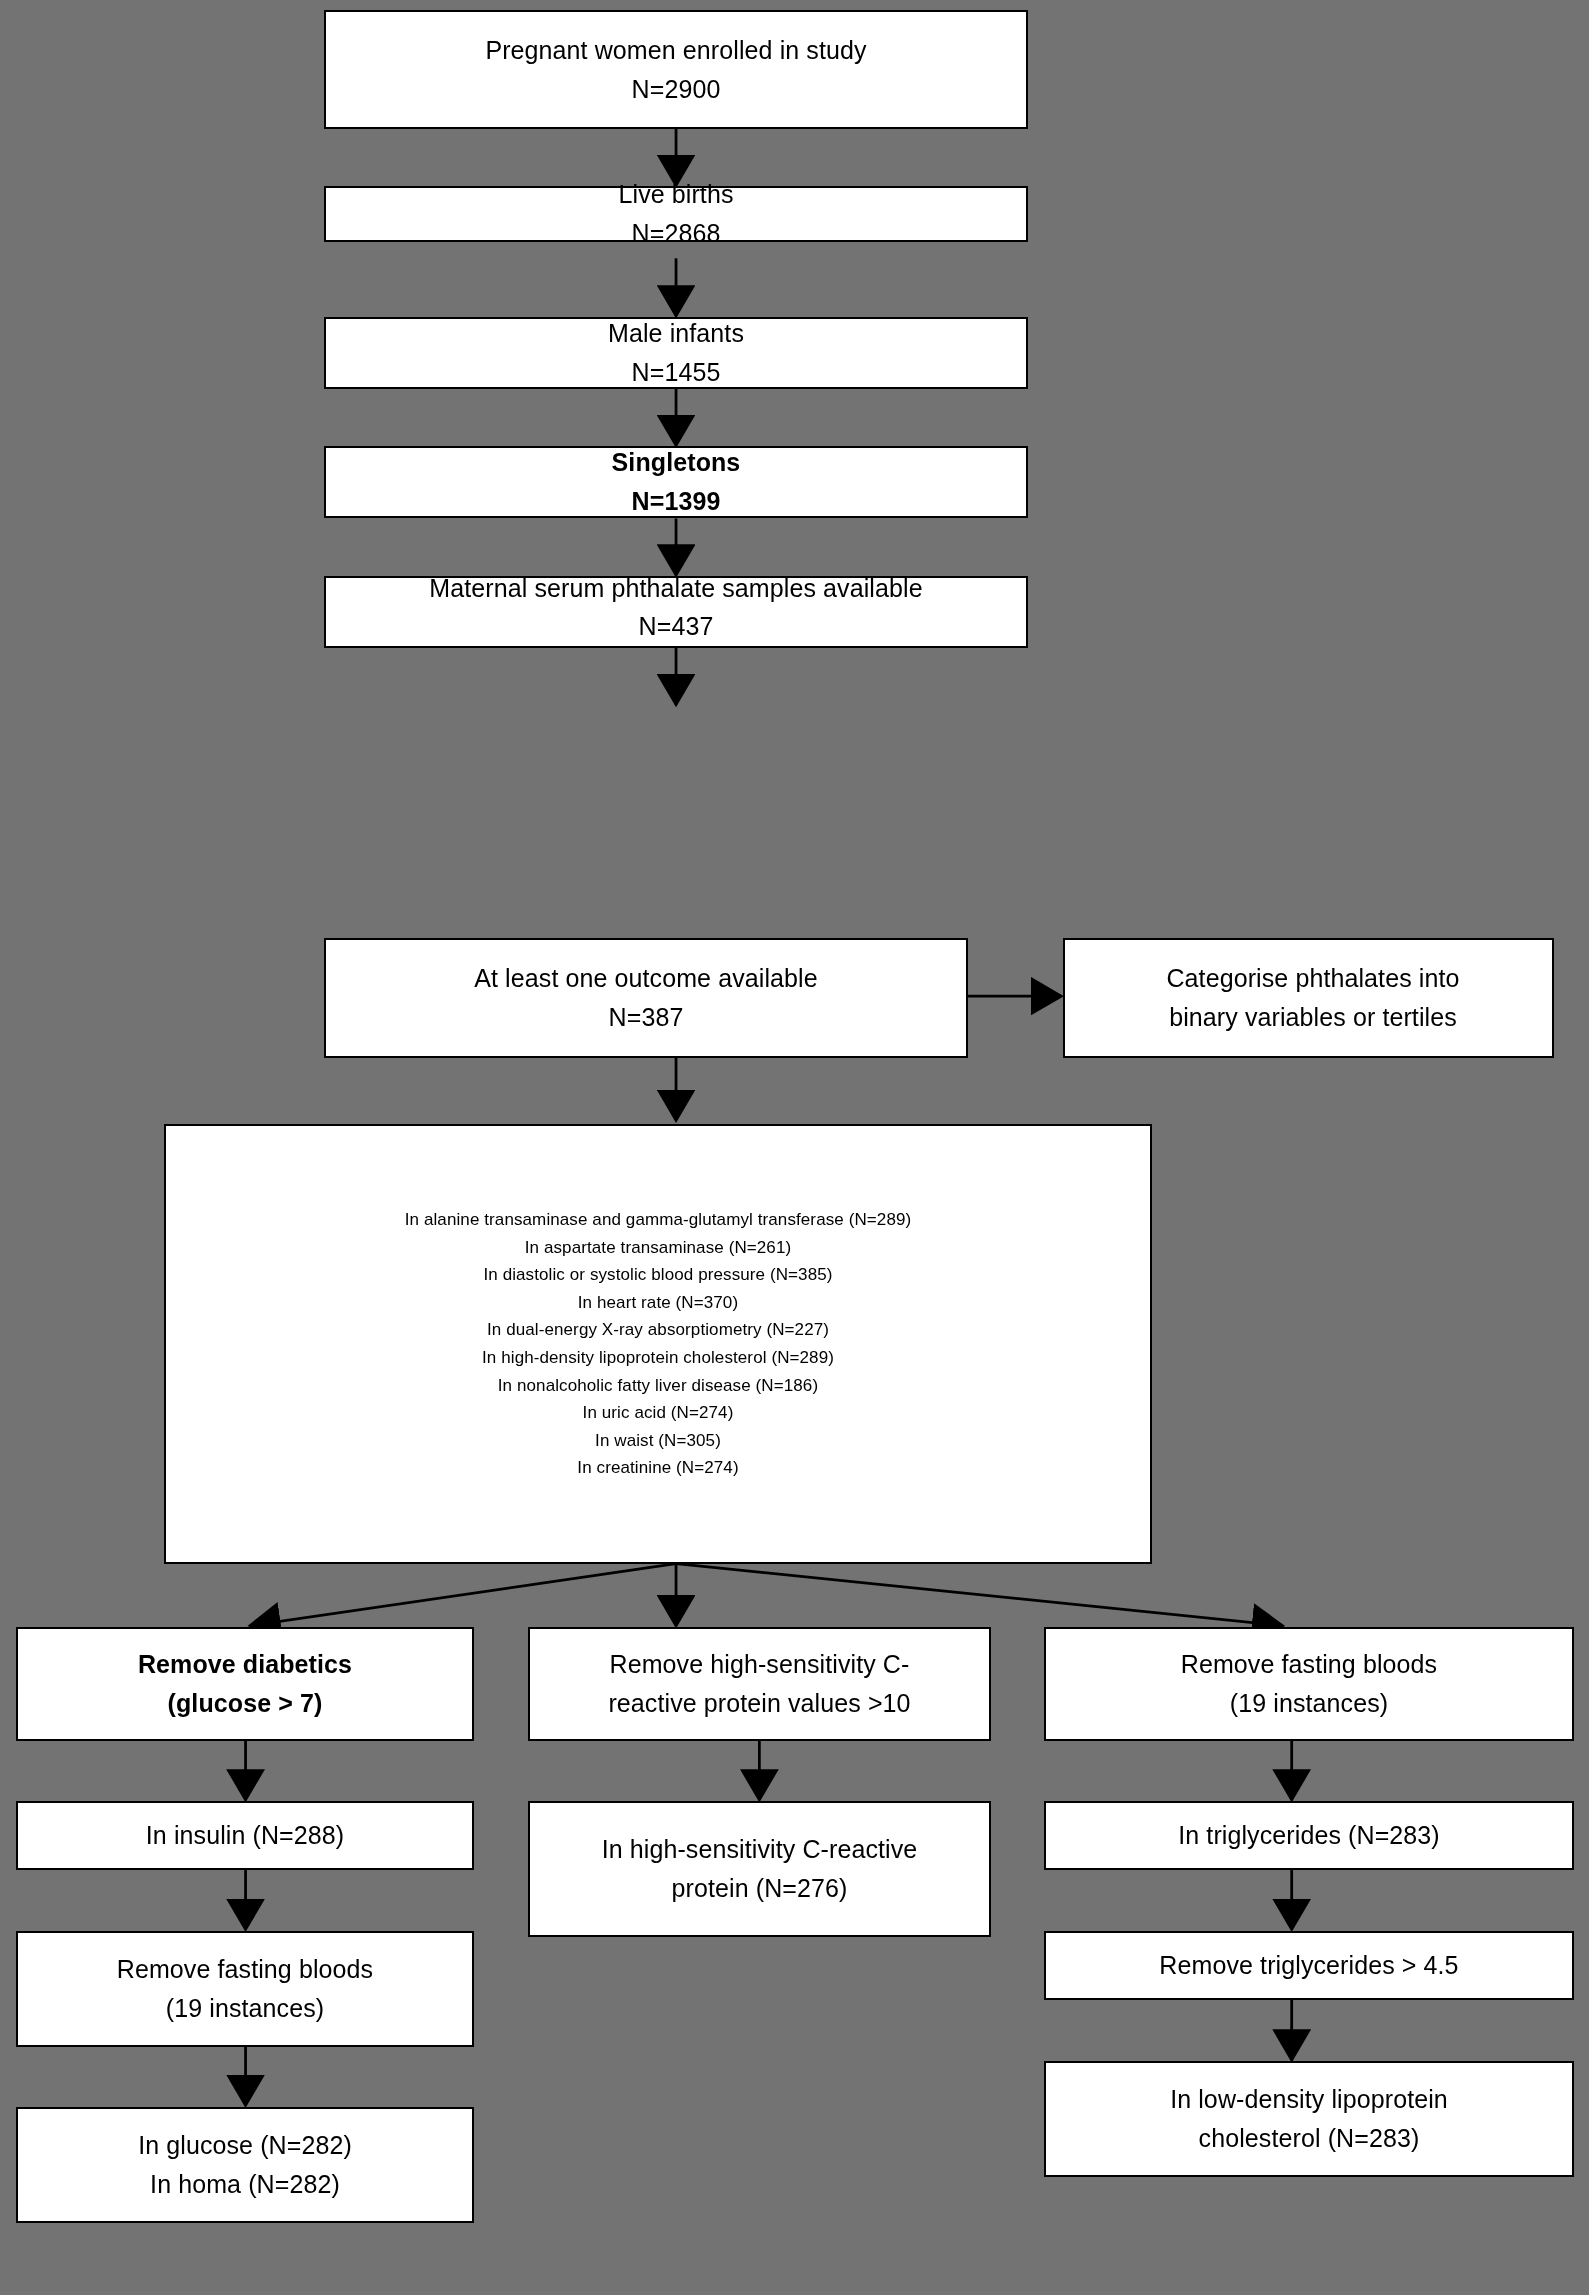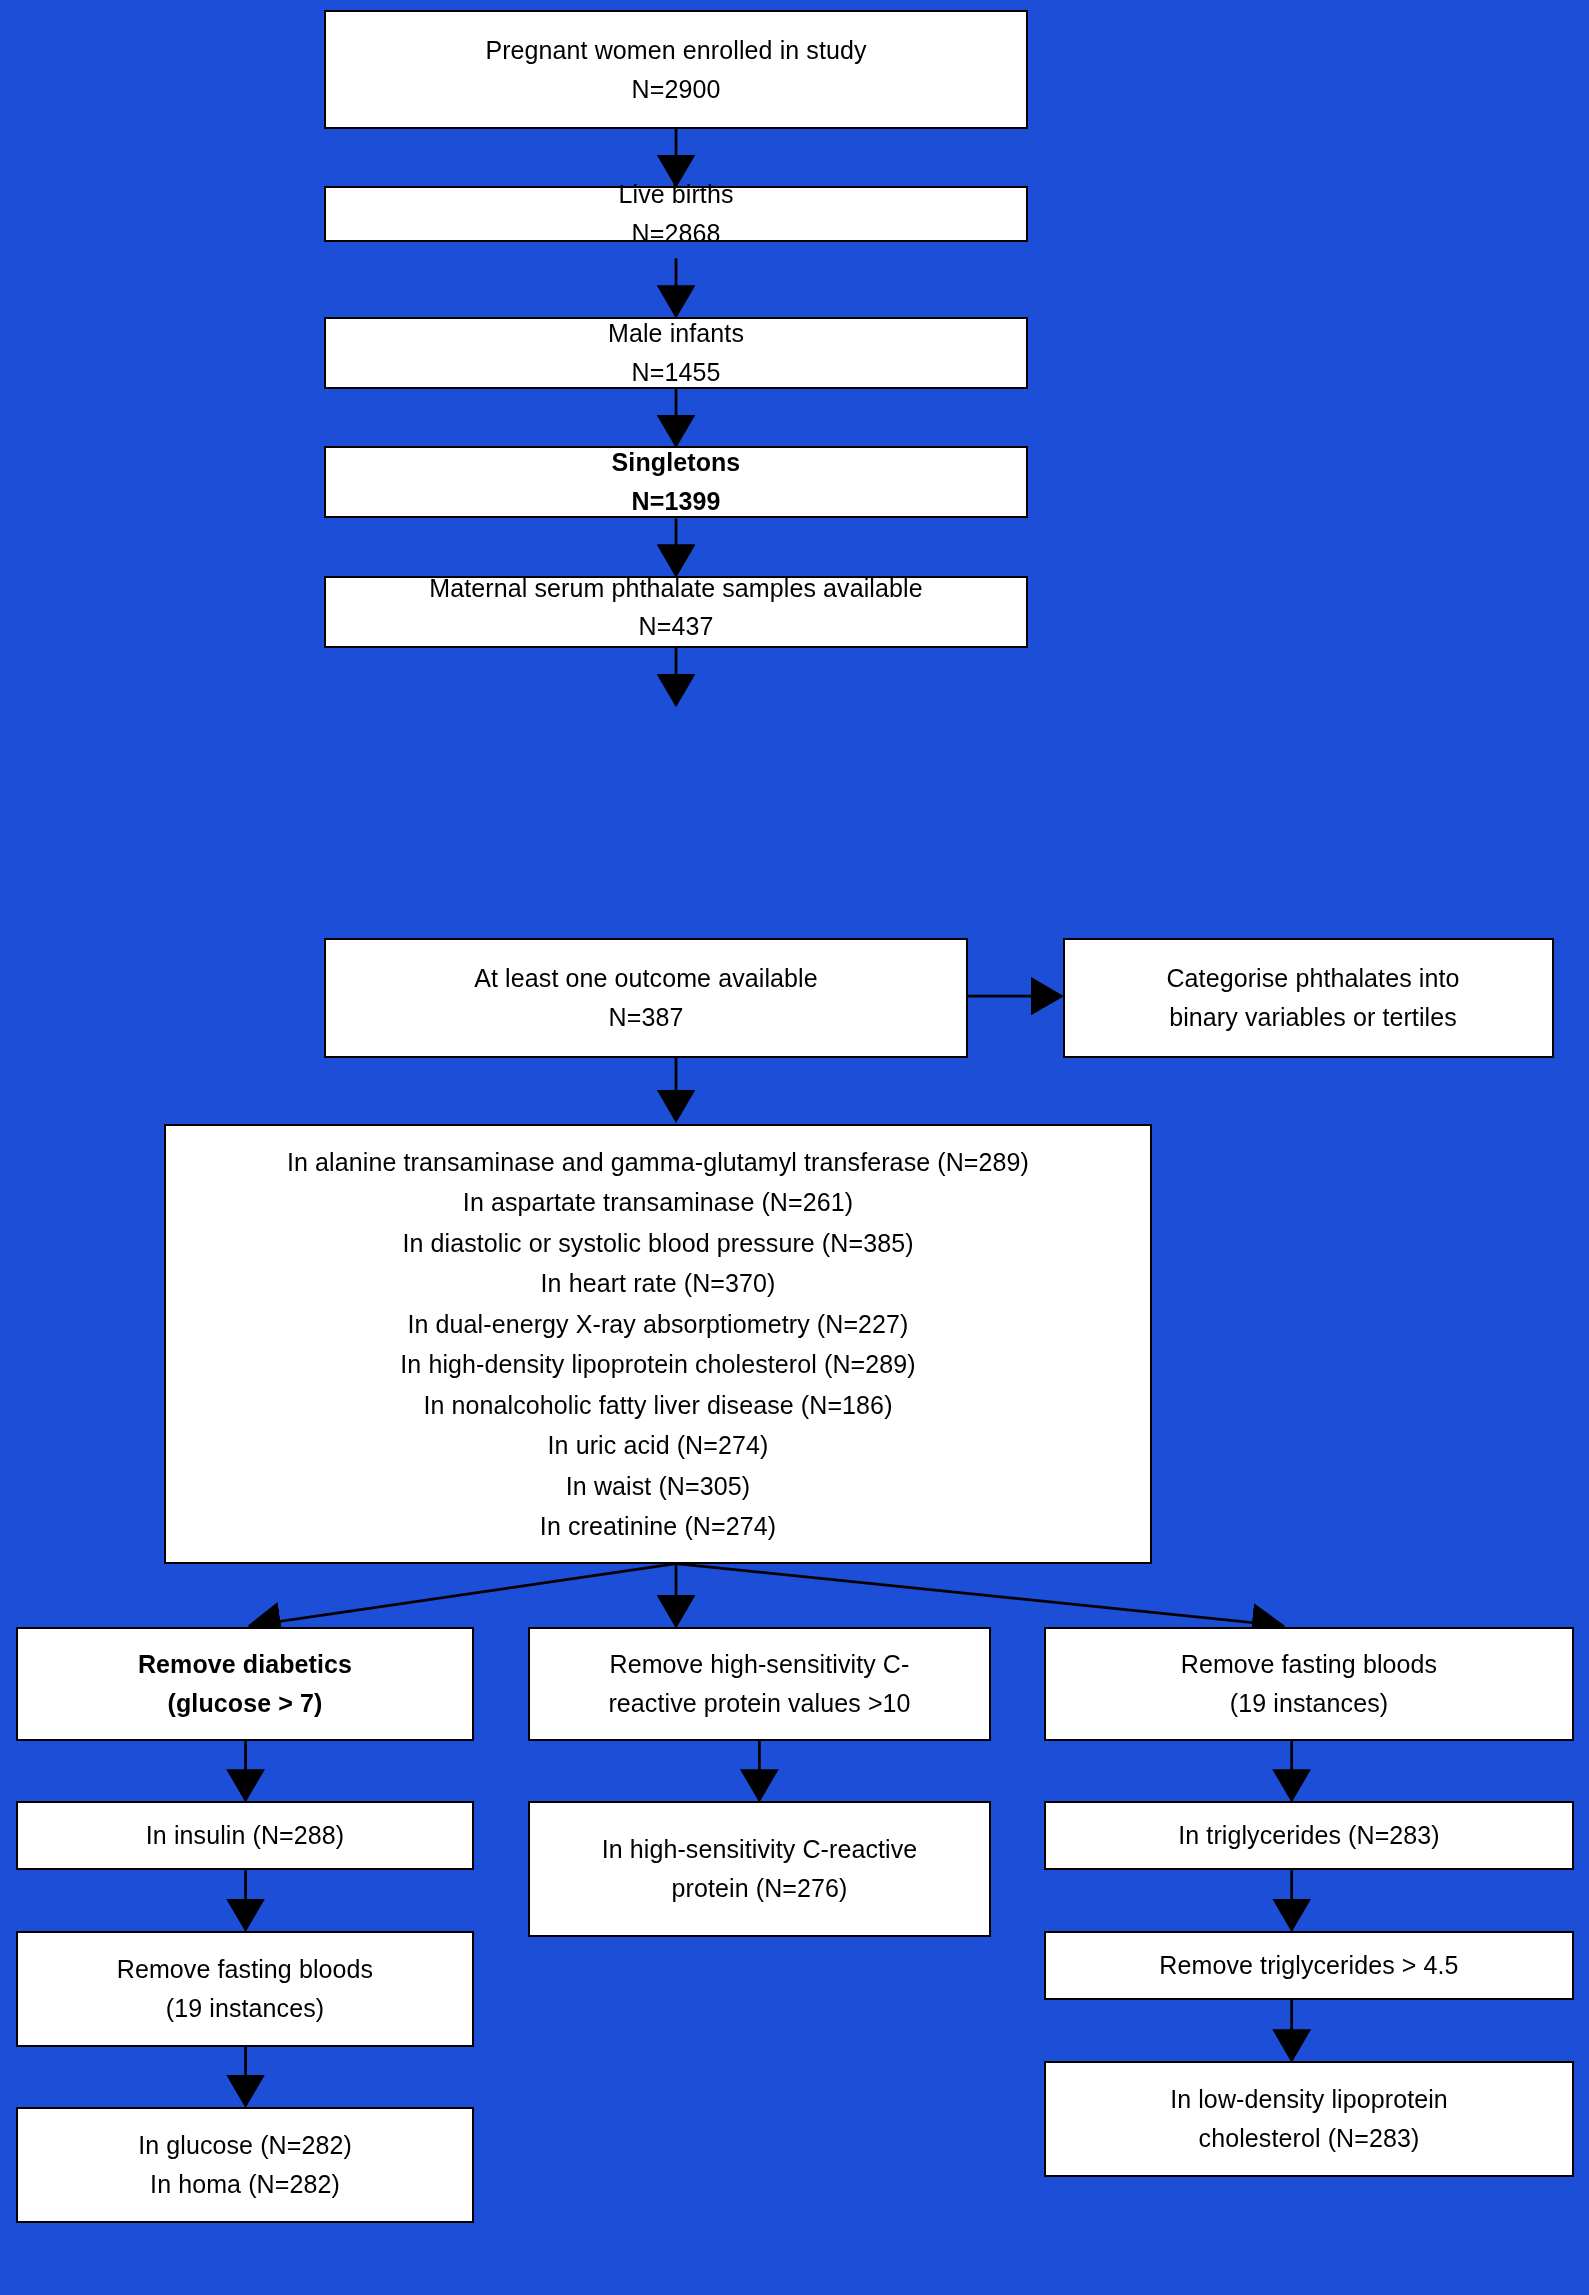--- a/index.html
+++ b/index.html
@@ -1,20 +1,20 @@
 <!DOCTYPE html>
 <html style="font-size:7.4px"><head>
 <meta charset="utf-8">
 <style>
   html,body{margin:0;padding:0;background:#ffffff;}
   #root{
     position:relative;
     width:1590px;
     height:2295px;
-    background:#1d4ed8;
+    background:#737373;
     font-family:"Liberation Sans", sans-serif;
     overflow:hidden;
   }
   .node{
     position:absolute;
     box-sizing:border-box;
     border:2.8px solid #000000;
     background:#ffffff;
     display:flex;
     flex-direction:column;
@@ -23,21 +23,21 @@
     color:#000000;
     text-align:center;
     line-height:1.55;
   }
   .node .ln{
     display:block;
     white-space:nowrap;
     font-size:25px;
     letter-spacing:0.1px;
   }
-  .node.big .ln{font-size:25px; line-height:1.62;}
+  .node.big .ln{font-size:17px; line-height:1.62;}
   svg.edges{
     position:absolute;
     left:0; top:0;
     width:1590px;
     height:2295px;
     pointer-events:none;
   }
 </style>
 </head>
 <body>

